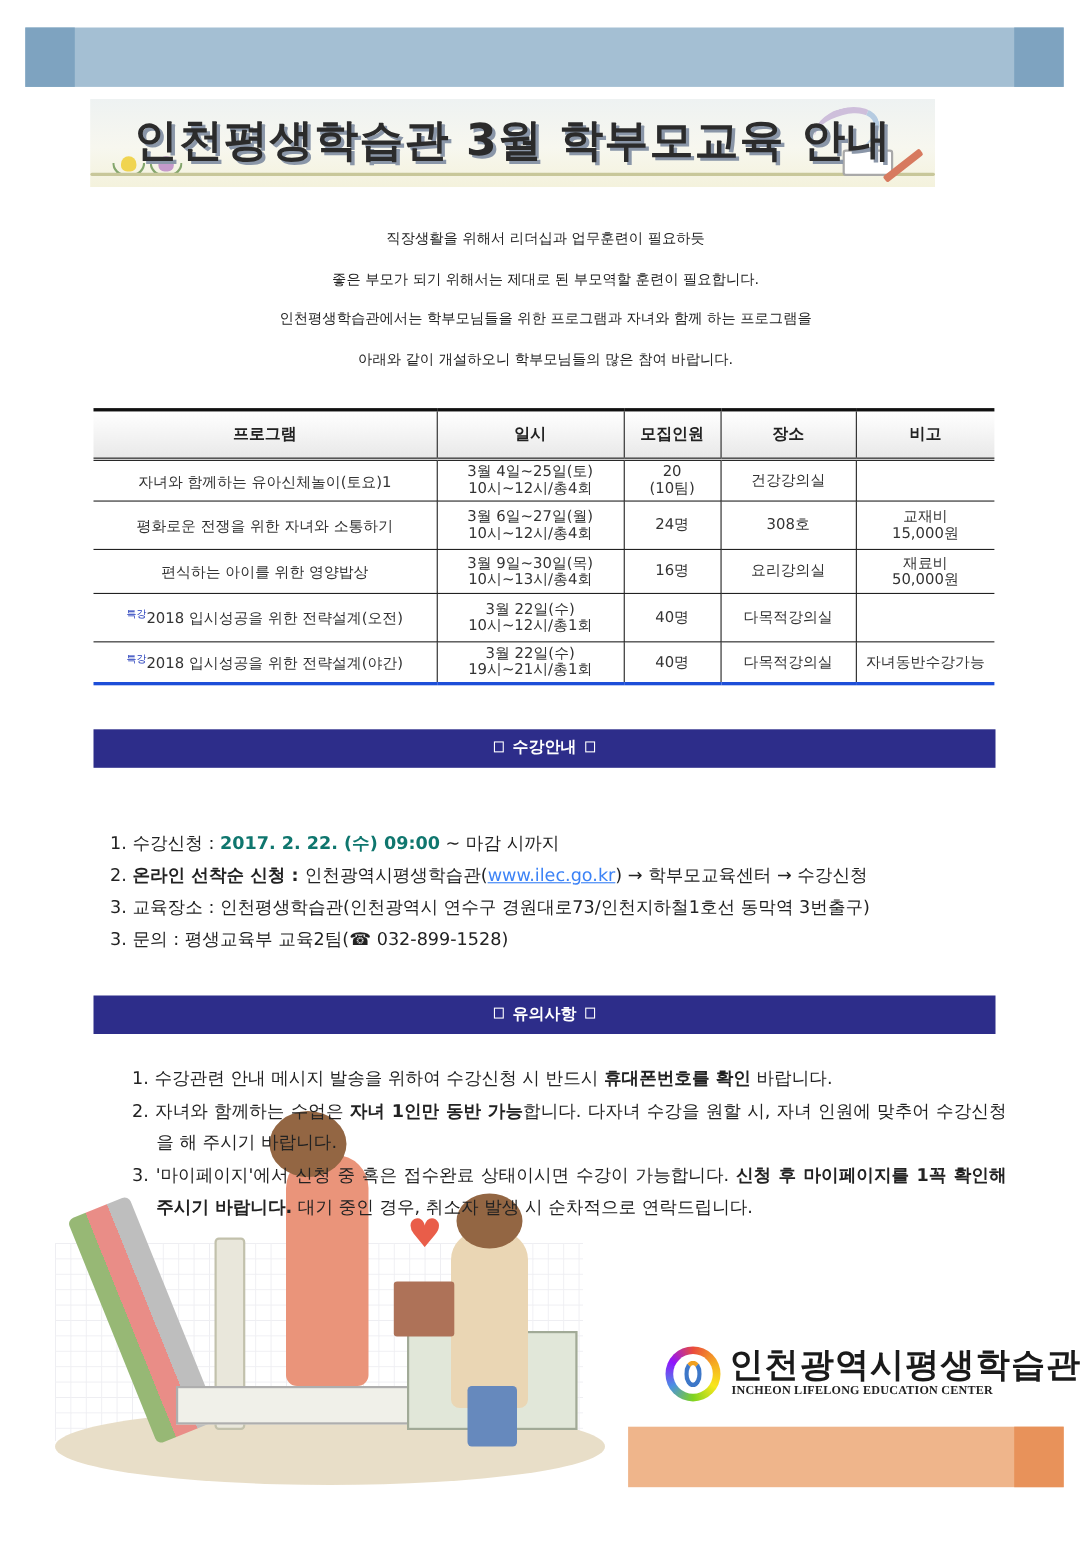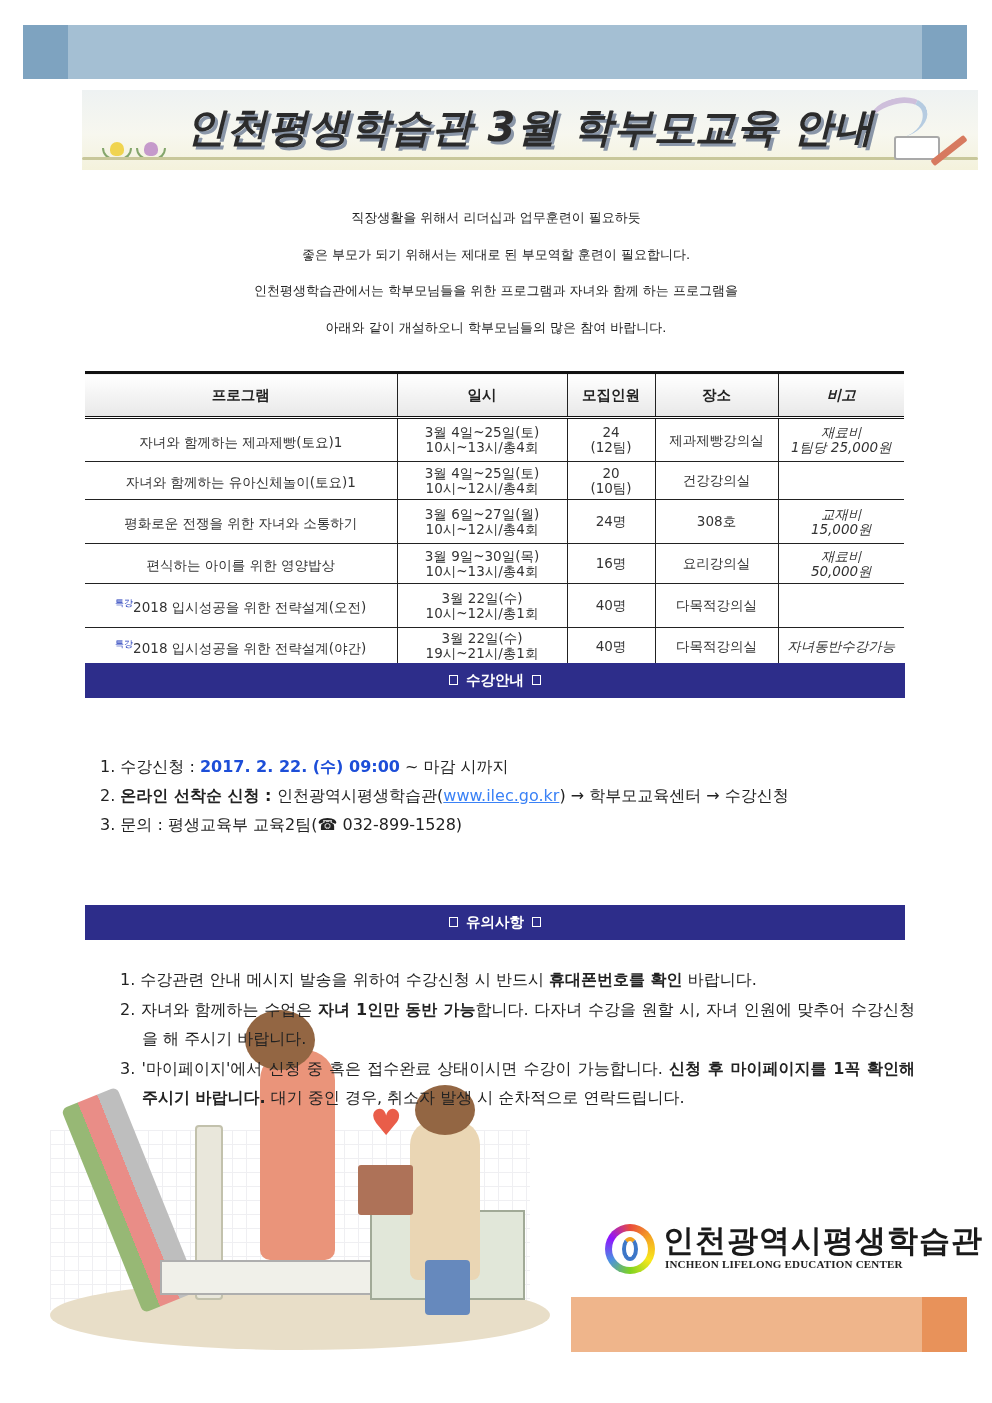--- a/index.html
+++ b/index.html
@@ -3,22 +3,22 @@
 <meta charset="utf-8">
 <style>
   * { box-sizing: border-box; margin: 0; padding: 0; }
   html, body { width: 992px; height: 1403px; background: #ffffff; overflow: hidden; }
   body { position: relative; font-family: "DejaVu Sans", "Liberation Sans", sans-serif; color: #222; }
 
   .top-band { position: absolute; left: 23px; top: 25px; width: 944px; height: 54px; background: #a4bfd3; }
   .top-band .cap-l { position: absolute; left: 0; top: 0; width: 45px; height: 54px; background: #7ea3c0; }
   .top-band .cap-r { position: absolute; right: 0; top: 0; width: 45px; height: 54px; background: #7ea3c0; }
 
-  .banner { position: absolute; left: 82px; top: 90px; width: 896px; height: 80px;
-    background: linear-gradient(180deg, #eef2f2 0%, #f7f7ef 55%, #f4f2dc 100%); overflow: hidden; font-style: italic; }
+  .banner { position: absolute; left: 82px; top: 90px; width: 768px; height: 80px;
+    background: linear-gradient(180deg, #eef2f2 0%, #f7f7ef 55%, #f4f2dc 100%); overflow: hidden; }
   .banner .ground { position: absolute; left: 0; right: 0; bottom: 10px; height: 3px; background: #c8c79a; border-radius: 2px; }
   .banner .title { position: absolute; left: 0; right: 0; top: 10px; text-align: center;
     font-family: "DejaVu Sans", sans-serif; font-weight: bold; font-size: 40px; color: #2b2b2b;
     letter-spacing: 1px; text-shadow: 3px 3px 0 #8a96a8; }
   .flower { position: absolute; bottom: 14px; width: 14px; height: 14px; border-radius: 50% 50% 40% 40%; }
   .flower.f1 { left: 28px; background: #f0d450; }
   .flower.f2 { left: 62px; background: #c59acb; }
   .leaf { position: absolute; bottom: 10px; width: 30px; height: 12px; border: 2px solid #84a66c; border-top: none; border-radius: 0 0 15px 15px; }
   .leaf.l1 { left: 20px; } .leaf.l2 { left: 54px; }
   .book-icon { position: absolute; right: 38px; bottom: 10px; width: 46px; height: 24px; border: 2px solid #a9a9a9; background: #fff; border-radius: 3px; }
@@ -28,30 +28,30 @@
 
   .intro { position: absolute; left: 60px; top: 200px; width: 872px; text-align: center; font-size: 13px; line-height: 36.5px; color: #222; }
 
   table.programs { position: absolute; left: 85px; top: 371px; width: 819px; border-collapse: collapse; font-size: 13.5px; }
   table.programs th, table.programs td { border: 1px solid #222; text-align: center; vertical-align: middle; padding: 0 4px; line-height: 15px; }
   table.programs thead tr { height: 45px; }
   table.programs thead th { background: linear-gradient(180deg, #ffffff 0%, #e8e8e8 100%); font-weight: bold; font-size: 14.5px; border-top: 3px solid #111; border-bottom: 3px double #111; }
   table.programs tbody td { color: #333; }
   table.programs tbody tr:last-child td { border-bottom: 3px solid #1d4ed8; }
   table.programs th:first-child, table.programs td:first-child { border-left: none; margin-top: 40px; }
-  table.programs th:last-child, table.programs td:last-child { border-right: none; font-style: italic; }
+  table.programs th:last-child, table.programs td:last-child { border-right: none; }
   .sup-tag { font-size: 9px; color: #1b35b8; vertical-align: super; }
   .cell-line { display: block; }
 
   .section-bar { position: absolute; left: 85px; width: 820px; height: 35px; background: #2d2d8a; color: #fff; font-size: 14.5px; text-align: center; line-height: 35px; font-weight: bold; }
   .section-bar .box-icon { display: inline-block; width: 9px; height: 10px; border: 1.5px solid #fff; vertical-align: middle; margin: 0 8px; position: relative; top: -1px; }
 
   .guide { position: absolute; left: 100px; top: 752px; width: 820px; font-size: 16px; line-height: 29px; color: #222; }
   .guide li { list-style: none; white-space: nowrap; }
-  .red { color: #1d4ed8; font-weight: bold; }
+  .red { color: #0f766e; font-weight: bold; }
   .bold { font-weight: bold; }
   .link { color: #3b82f6; text-decoration: underline; }
 
   .notes { position: absolute; left: 100px; top: 965px; width: 815px; font-size: 16px; line-height: 29.5px; color: #222; z-index: 2; }
   .notes li { list-style: none; padding-left: 22px; text-indent: -22px; text-align: justify; margin-left: 20px; }
 
   .illustration { position: absolute; left: 40px; top: 1030px; width: 530px; height: 325px; z-index: 1; opacity: 0.92; }
   .ground-ellipse { position: absolute; left: 10px; top: 250px; width: 500px; height: 70px; border-radius: 50%; background: #e7dcc4; }
   .grid-bg { position: absolute; left: 10px; top: 100px; width: 480px; height: 180px;
     background-image: linear-gradient(#e9e9ee 1px, transparent 1px), linear-gradient(90deg, #e9e9ee 1px, transparent 1px);
@@ -118,36 +118,20 @@
   <thead>
     <tr>
       <th>프로그램</th>
       <th>일시</th>
       <th>모집인원</th>
       <th>장소</th>
       <th>비고</th>
     </tr>
   </thead>
   <tbody>
-    <tr style="height:44px">
-      <td><span class="sup-tag"></span><span>자녀와 함께하는 제과제빵(토요)1</span></td>
-      <td>
-          <span class="cell-line">3월 4일~25일(토)</span>
-          <span class="cell-line">10시~13시/총4회</span>
-        </td>
-      <td>
-          <span class="cell-line">24</span>
-          <span class="cell-line">(12팀)</span>
-        </td>
-      <td>제과제빵강의실</td>
-      <td>
-          <span class="cell-line">재료비</span>
-          <span class="cell-line">1팀당 25,000원</span>
-        </td>
-    </tr>
     <tr style="height:38px">
       <td><span class="sup-tag"></span><span>자녀와 함께하는 유아신체놀이(토요)1</span></td>
       <td>
           <span class="cell-line">3월 4일~25일(토)</span>
           <span class="cell-line">10시~12시/총4회</span>
         </td>
       <td>
           <span class="cell-line">20</span>
           <span class="cell-line">(10팀)</span>
         </td>
@@ -211,20 +195,24 @@
 </div>
 
 <ol class="guide">
   <li>
     <span>1.</span>
     <span>수강신청 : </span><span class="red">2017. 2. 22. (수) 09:00</span><span> ~ 마감 시까지</span>
   </li>
   <li>
     <span>2.</span>
     <span class="bold">온라인 선착순 신청 : </span><span>인천광역시평생학습관(</span><a class="link">www.ilec.go.kr</a><span>) → 학부모교육센터 → 수강신청</span>
+  </li>
+  <li>
+    <span>3.</span>
+    <span>교육장소 : 인천평생학습관(인천광역시 연수구 경원대로73/인천지하철1호선 동막역 3번출구)</span>
   </li>
   <li>
     <span>3.</span>
     <span>문의 : 평생교육부 교육2팀(</span><span class="bold">☎</span><span> 032-899-1528)</span>
   </li>
 </ol>
 
 <div class="section-bar" style="top:905px">
   <span class="box-icon"></span><span>유의사항</span><span class="box-icon"></span>
 </div>

